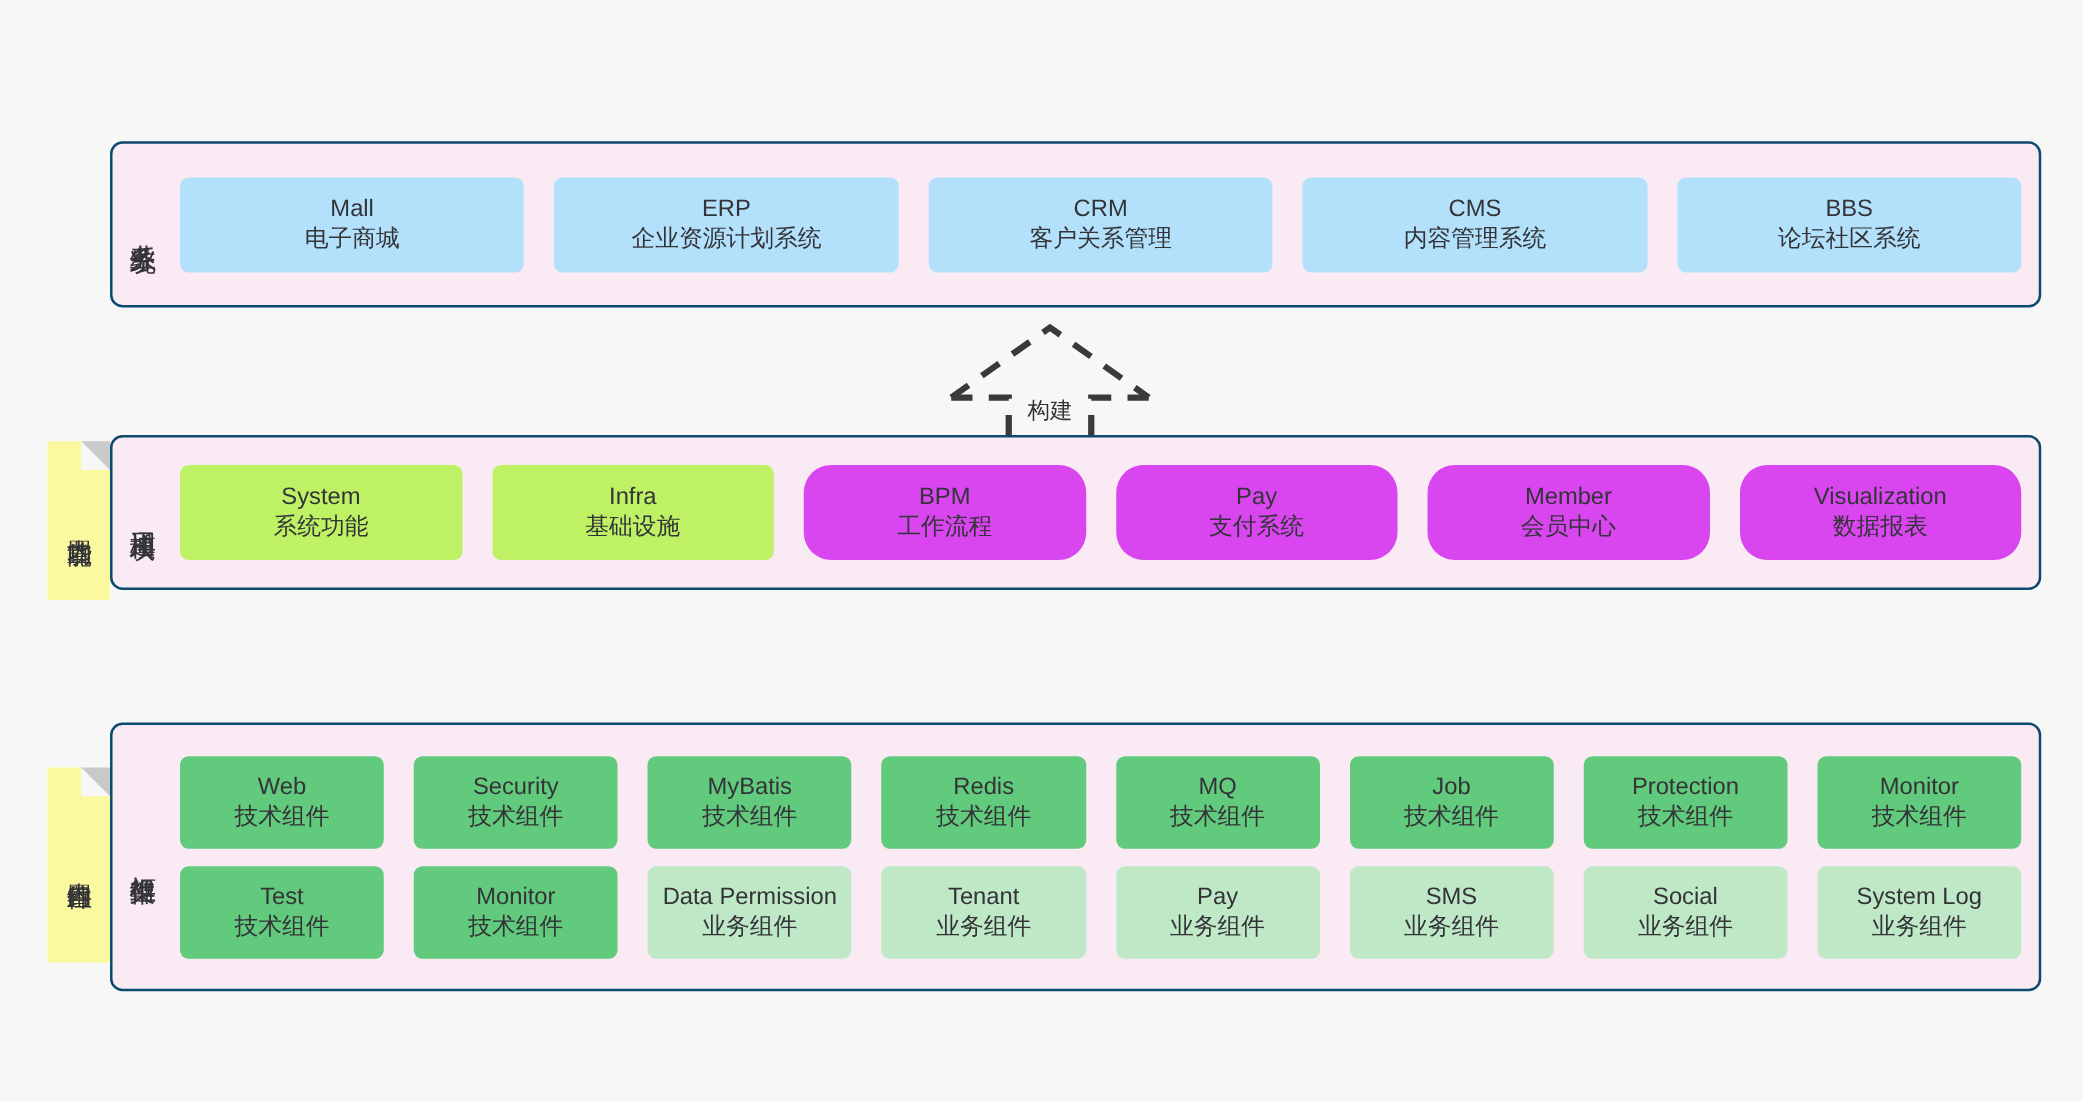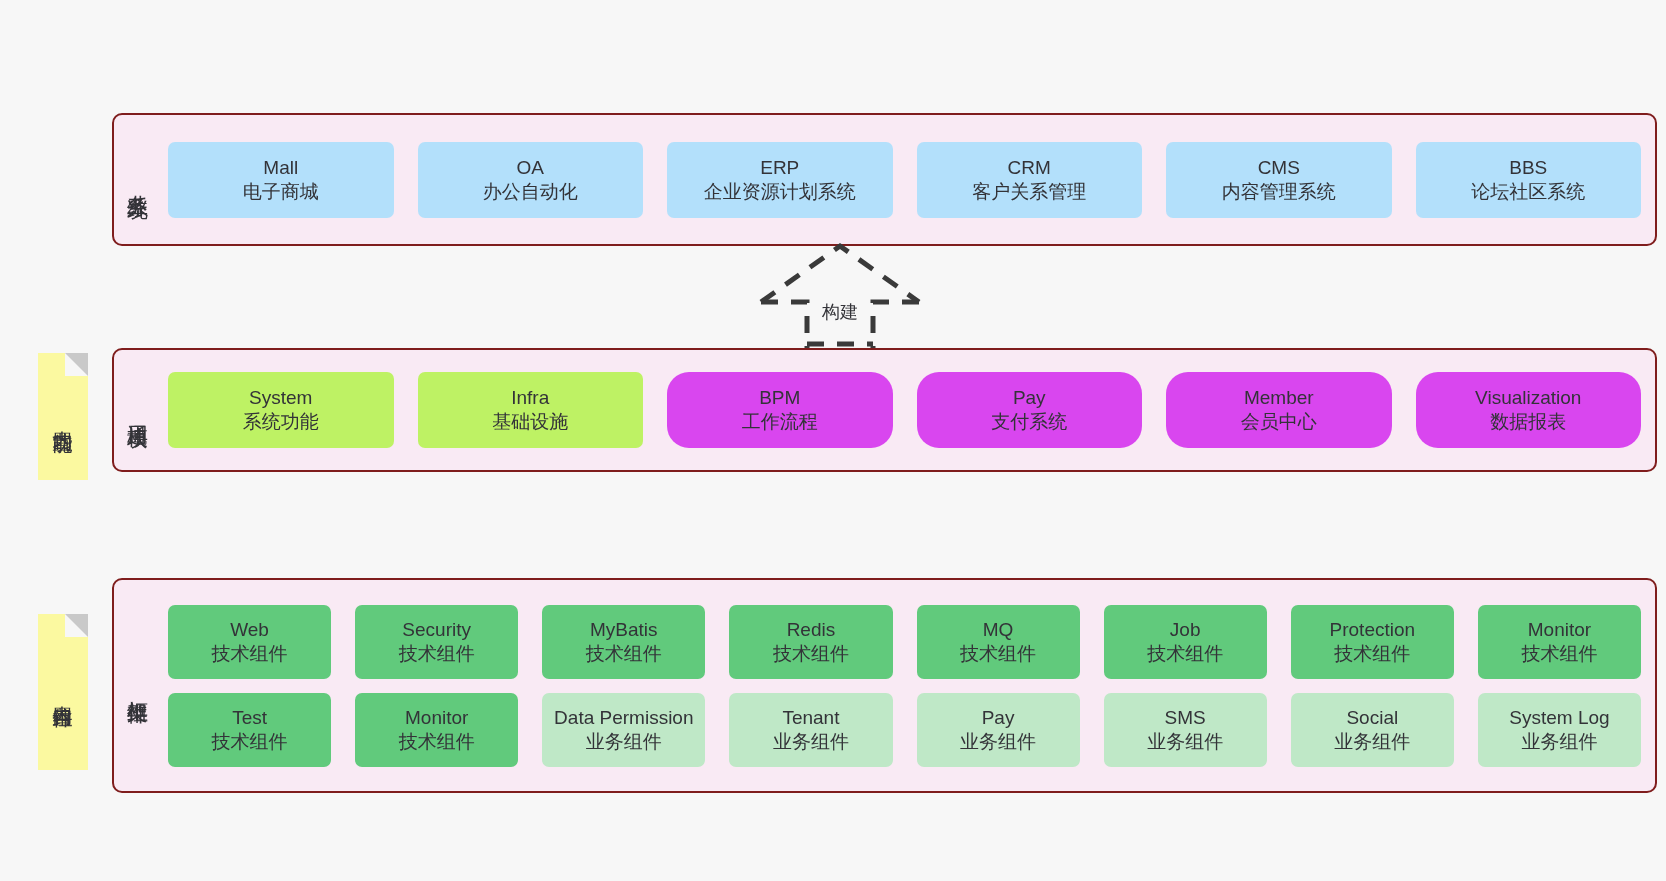--- a/index.html
+++ b/index.html
@@ -17,27 +17,26 @@
   }
   .canvas {
     position: absolute;
     inset: 0;
   }
 
   
   .layer {
     position: absolute;
     background: #f9eaf4;
-    border: 2px solid #7f1d1d;
+    border: 2px solid #0c4a6e;
     border-radius: 10px;
     box-sizing: border-box;
     display: flex;
     flex-direction: row;
     align-items: stretch;
-    margin-left: 24px;
   }
   .layer-title {
     flex: 0 0 auto;
     width: 46px;
     display: flex;
     align-items: center;
     justify-content: center;
     font-size: 21px;
     line-height: 1.18;
     letter-spacing: 1px;
@@ -126,21 +125,21 @@
   }
   #sticky-builtin-function  { left: 38px; top: 353px; height: 127px; }
   #sticky-builtin-component { left: 38px; top: 614px; height: 156px; }
 
   
   .connector {
     position: absolute;
     width: 170px;
     height: 108px;
   }
-  #connector-build     { left: 755px; top: 240px; }
+  #connector-build     { left: 755px; top: 256px; }
   #connector-implement { left: 770px; top: 484px; }
   .connector svg { display: block; overflow: visible; }
   .connector-label {
     position: absolute;
     left: 50%;
     transform: translateX(-50%);
     bottom: 24px;
     font-size: 18px;
     color: #333338;
     background: #f7f7f7;
@@ -153,24 +152,20 @@
 
 <div class="canvas">
 
   <div class="layer" id="layer-business">
     <div class="layer-title">业务系统</div>
     <div class="layer-body">
       <div class="row">
         <div class="cell c-blue">
           <span class="en">Mall</span>
           <span class="cn">电子商城</span>
-        </div>
-        <div class="cell c-blue">
-          <span class="en">OA</span>
-          <span class="cn">办公自动化</span>
         </div>
         <div class="cell c-blue">
           <span class="en">ERP</span>
           <span class="cn">企业资源计划系统</span>
         </div>
         <div class="cell c-blue">
           <span class="en">CRM</span>
           <span class="cn">客户关系管理</span>
         </div>
         <div class="cell c-blue">

